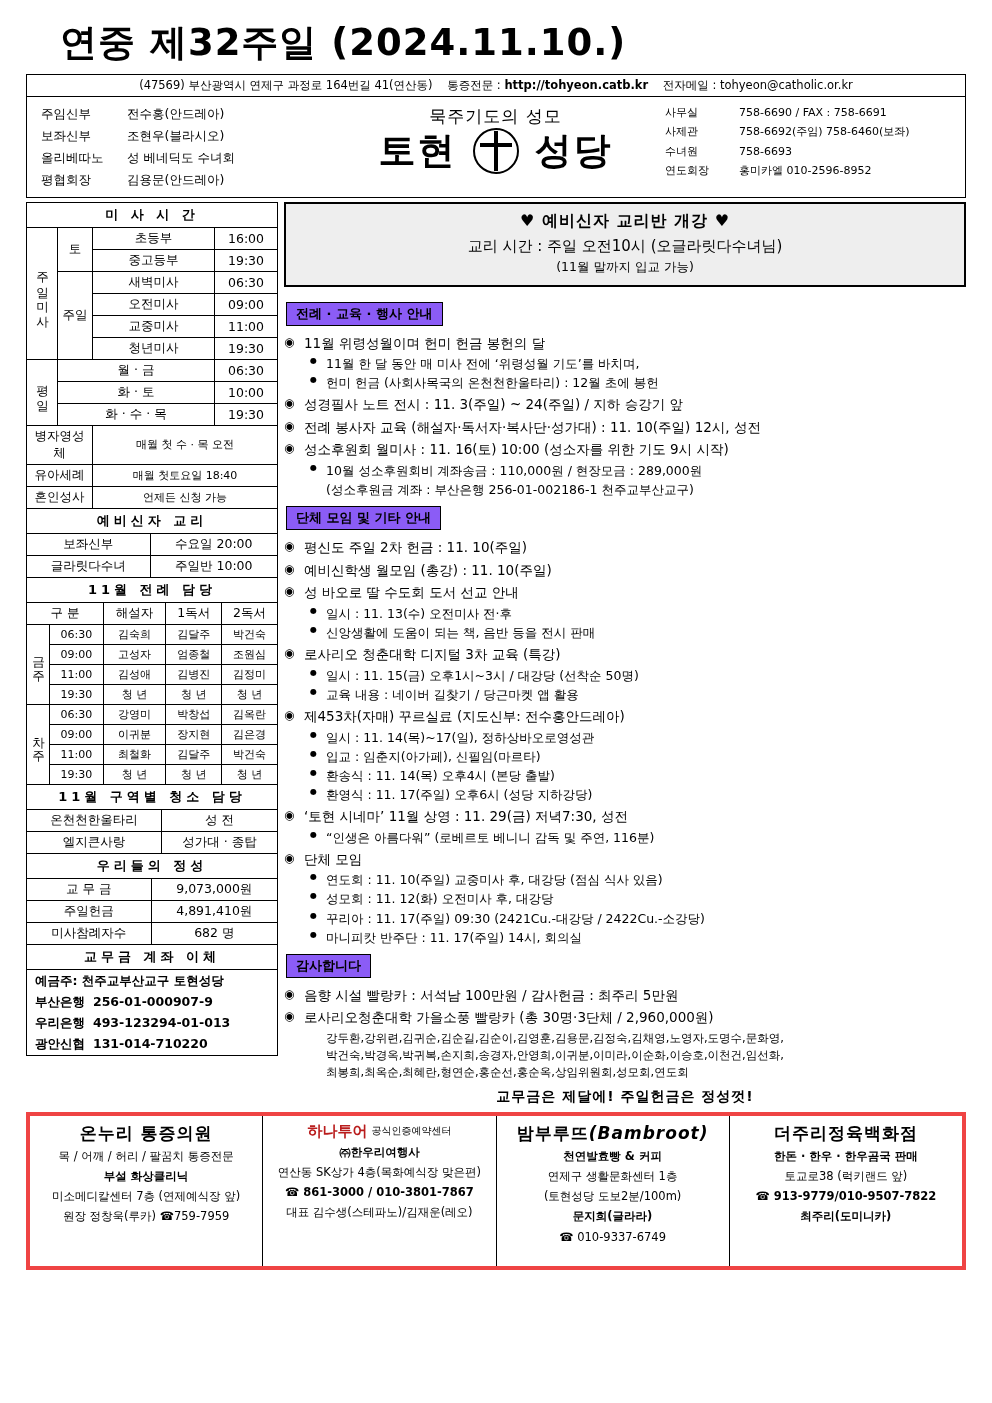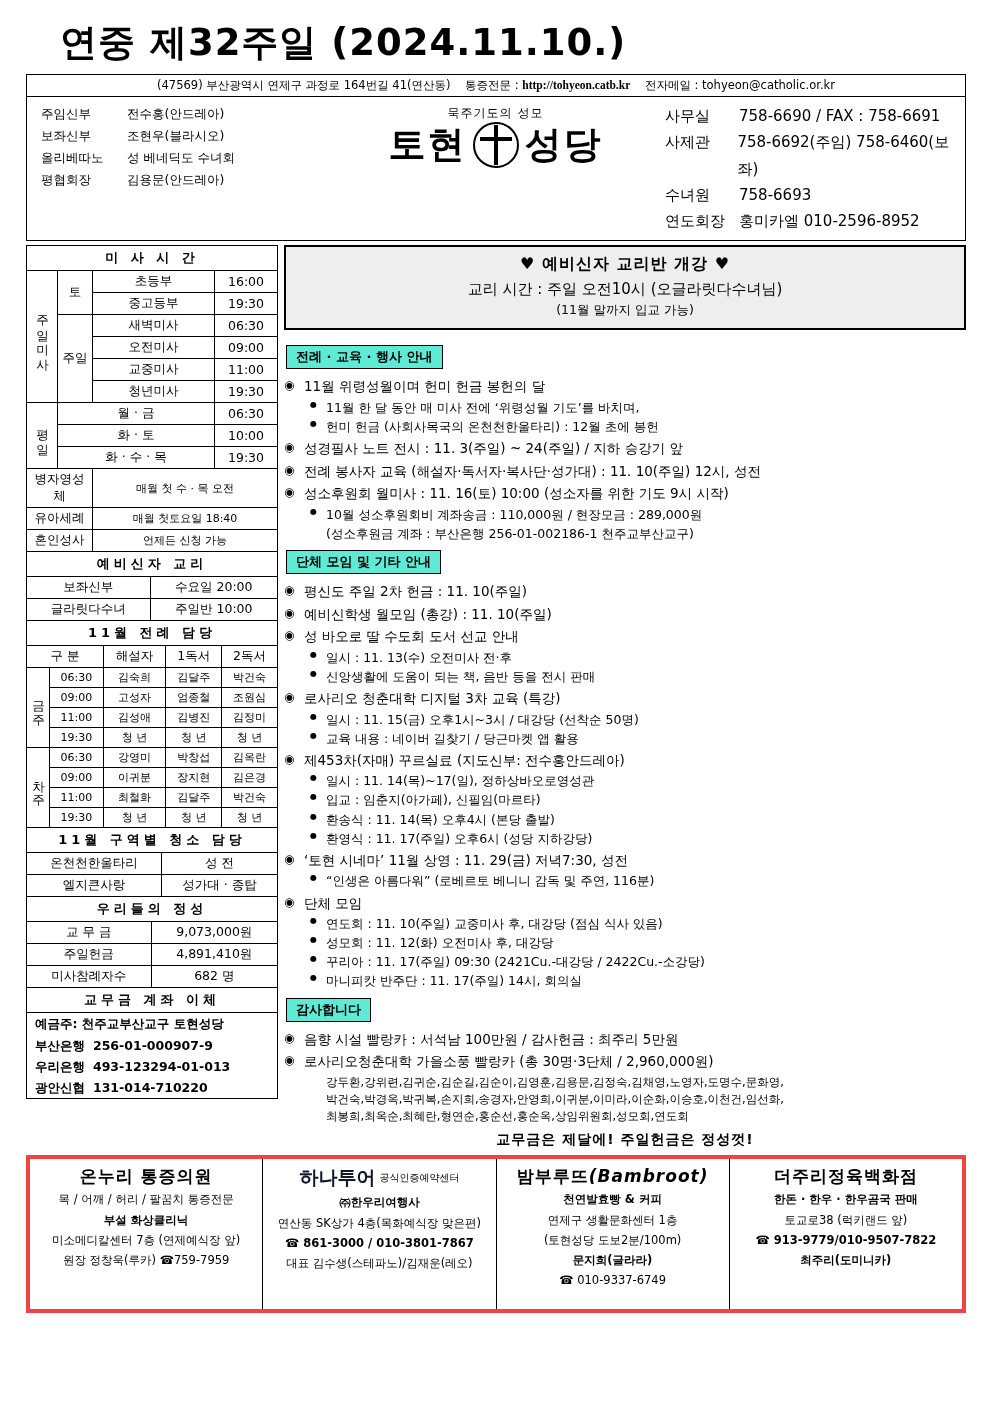--- a/index.html
+++ b/index.html
@@ -1,66 +1,66 @@
 <!DOCTYPE html>
 <html><head>
 <meta charset="utf-8">
 <style>
   html,body{margin:0;padding:0;background:#fff;}
   body{width:992px;height:1403px;font-family:"DejaVu Sans","Liberation Sans",sans-serif;color:#000;}
   .page{width:992px;height:1403px;position:relative;box-sizing:border-box;padding:18px 26px 10px 26px;}
   .title{font-size:37px;font-weight:bold;letter-spacing:1px;padding-left:34px;margin-bottom:6px;font-family:"DejaVu Sans","Liberation Sans",sans-serif;}
   .addrbar{border:1px solid #000;border-bottom:none;font-size:11.5px;text-align:center;padding:3px 0 3px 0;}
-  .addrbar b{font-weight:bold;font-family:Liberation Serif, serif;}
+  .addrbar b{font-weight:bold;}
   .headbox{border:1px solid #000;display:flex;align-items:stretch;padding:6px 0 6px 0;}
   .head-left{width:285px;font-size:12.5px;line-height:1.75;padding-left:14px;}
   .head-left .row{display:flex;}
   .head-left .k{width:86px;}
   .head-center{flex:1;text-align:center;position:relative;}
-  .head-center .sub{font-size:12px;margin-top:2px;letter-spacing:1px;}
-  .logo{font-size:37px;font-weight:bold;letter-spacing:2px;display:flex;align-items:center;justify-content:center;gap:4px;margin-top:-2px;}
+  .head-center .sub{font-size:17px;margin-top:2px;letter-spacing:1px;}
+  .logo{font-size:37px;font-weight:bold;letter-spacing:2px;display:flex;align-items:center;justify-content:center;gap:14px;margin-top:-2px;}
   .logo .cross{display:inline-block;width:46px;height:46px;position:relative;margin:0 2px;}
   .logo .cross .circ{position:absolute;left:0;top:0;width:46px;height:46px;border:2px solid #000;border-radius:50%;box-sizing:border-box;}
   .logo .cross .v{position:absolute;left:21px;top:3px;width:4px;height:40px;background:#000;}
   .logo .cross .h{position:absolute;left:7px;top:15px;width:32px;height:4px;background:#000;}
-  .head-right{width:300px;font-size:15px;line-height:1.75;}
+  .head-right{width:300px;font-size:11px;line-height:1.75;}
   .head-right .row{display:flex;}
   .head-right .k{width:74px;}
   .cols{display:flex;margin-top:4px;gap:6px;}
   .left{width:252px;}
   .right{flex:1;}
   table{border-collapse:collapse;width:100%;}
   td,th{border:1px solid #000;font-size:12.5px;text-align:center;padding:2px 2px;font-weight:normal;}
   .secthead{font-weight:bold;letter-spacing:4px;padding:3px 0;font-size:13px;}
   .left table{margin-bottom:0;}
   .tbl + .tbl{margin-top:-1px;}
   .small{font-size:11px;}
   .xsmall{font-size:10px;}
   .notice{border:2px solid #000;background:#eee;text-align:center;padding:7px 0 9px 0;margin-bottom:9px;}
   .notice .l1{font-size:16px;font-weight:bold;letter-spacing:1px;}
   .notice .l2{font-size:15px;margin-top:5px;}
   .notice .l3{font-size:12.5px;margin-top:3px;}
-  .sechdr{display:inline-block;border:1px solid #000;background:#5eead4;font-size:13px;font-weight:bold;padding:2px 9px;margin:6px 0 5px 2px;}
+  .sechdr{display:inline-block;border:1px solid #000;background:#8b5cf6;font-size:13px;font-weight:bold;padding:2px 9px;margin:6px 0 5px 2px;}
   ul{margin:0;padding:0;list-style:none;}
   li.l0{font-size:13.5px;margin:3px 0 2px 0;padding-left:20px;position:relative;line-height:1.45;}
   li.l0:before{content:"◉";position:absolute;left:0;top:0;font-size:12px;}
   li.l1{font-size:12.5px;margin:1px 0;padding-left:42px;position:relative;line-height:1.45;}
   li.l1:before{content:"●";position:absolute;left:26px;top:0;font-size:8px;}
   li.plain{font-size:12.5px;margin:1px 0;padding-left:42px;line-height:1.45;}
   .tiny{font-size:11px;}
   .footnote{text-align:center;font-weight:bold;font-size:14px;letter-spacing:1px;margin-top:6px;}
   .names{font-size:11.5px;line-height:1.5;padding-left:42px;}
   .ads{display:flex;border:4px solid #ef4444;margin-top:6px;height:150px;}
   .ad{flex:1;border-right:1px solid #000;text-align:center;padding:6px 4px;box-sizing:border-box;}
   .ad:last-child{border-right:none;}
   .ad .t{font-size:17px;font-weight:bold;letter-spacing:1px;}
   .ad .s{font-size:11.5px;margin-top:3px;line-height:1.5;}
   .ad .s.b{font-weight:bold;}
   .hana{display:flex;align-items:center;justify-content:center;gap:4px;}
-  .hana .hlogo{font-size:19px;font-weight:bold;color:#0f172a;}
+  .hana .hlogo{font-size:15px;font-weight:bold;color:#b91c1c;}
   .verticalcell{writing-mode:vertical-rl;text-orientation:upright;letter-spacing:2px;}
   .acct{font-size:12.5px;text-align:left;padding-left:8px;line-height:1.7;}
   .acct b{font-weight:bold;}
 </style>
 </head>
 <body>
 
 <div class="page">
 
   <div class="title">연중 제32주일 (2024.11.10.)</div>

